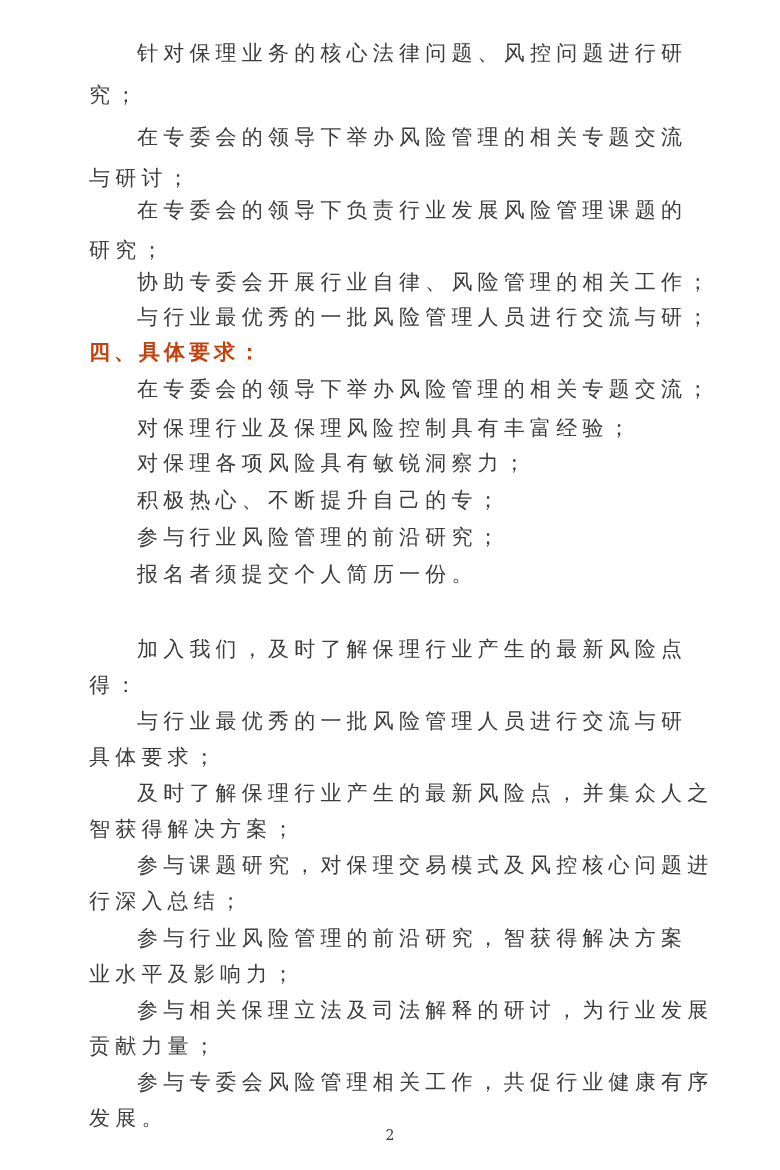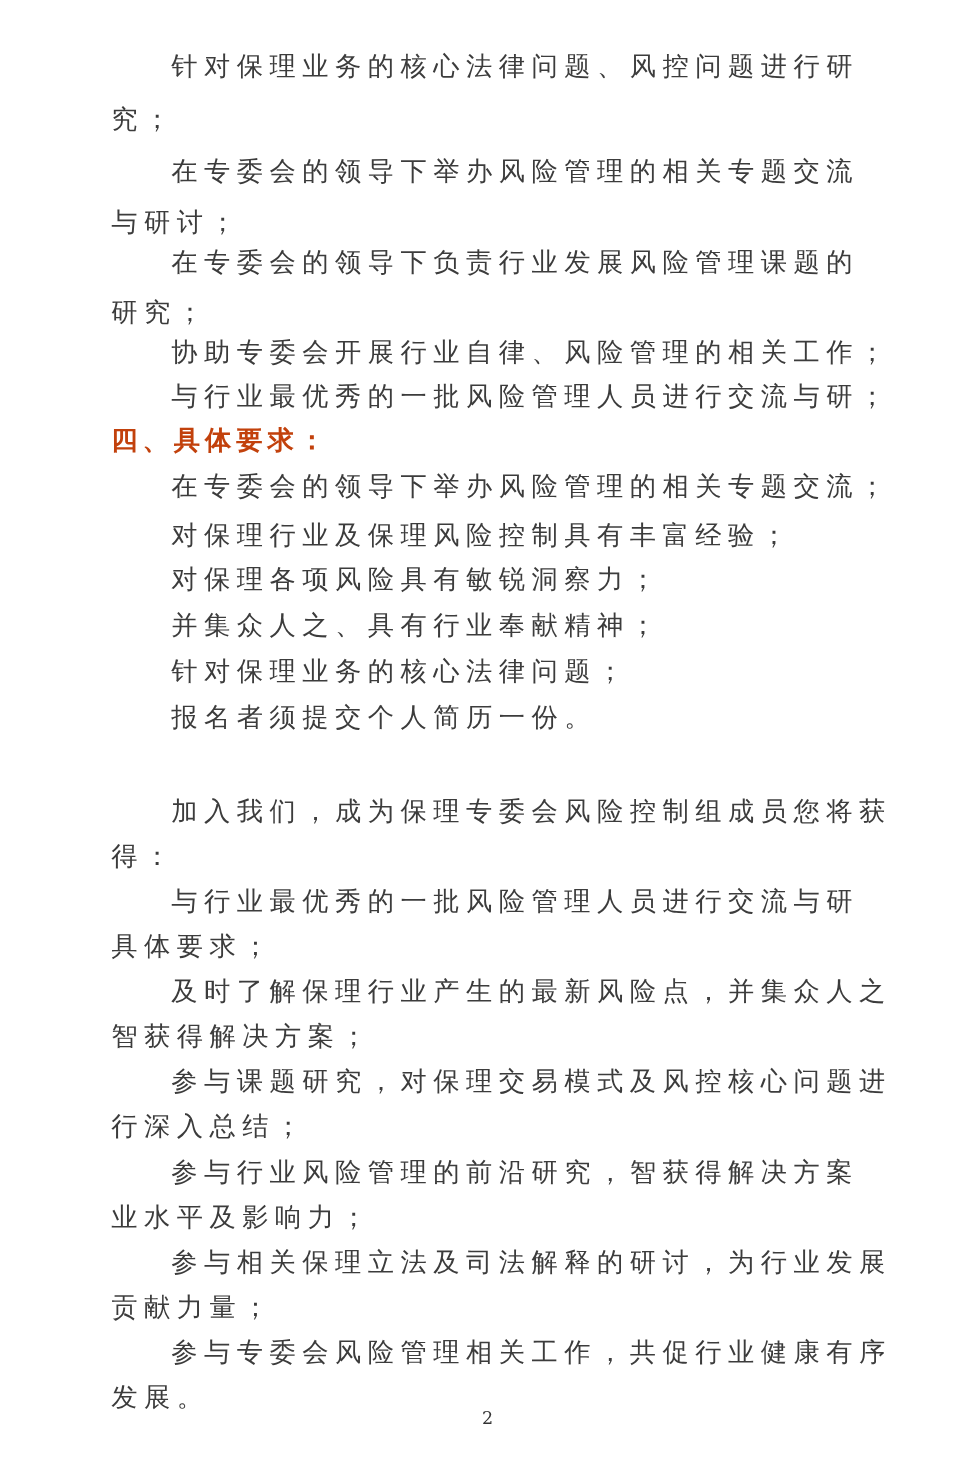--- a/index.html
+++ b/index.html
@@ -28,25 +28,25 @@
   <div class="line" style="top:163px">与研讨；</div>
   <div class="line indent" style="top:195px">在专委会的领导下负责行业发展风险管理课题的</div>
   <div class="line" style="top:235px">研究；</div>
   <div class="line indent" style="top:267px">协助专委会开展行业自律、风险管理的相关工作；</div>
   <div class="line indent" style="top:302px">与行业最优秀的一批风险管理人员进行交流与研；</div>
 
   <div class="line heading" style="top:337px">四、具体要求：</div>
   <div class="line indent" style="top:374px">在专委会的领导下举办风险管理的相关专题交流；</div>
   <div class="line indent" style="top:413px">对保理行业及保理风险控制具有丰富经验；</div>
   <div class="line indent" style="top:448px">对保理各项风险具有敏锐洞察力；</div>
-  <div class="line indent" style="top:485px">并集众人之、具有行业奉献精神；</div>
-  <div class="line indent" style="top:522px">针对保理业务的核心法律问题；</div>
+  <div class="line indent" style="top:485px">积极热心、不断提升自己的专；</div>
+  <div class="line indent" style="top:522px">参与行业风险管理的前沿研究；</div>
   <div class="line indent" style="top:559px">报名者须提交个人简历一份。</div>
 
-  <div class="line indent" style="top:634px">加入我们，成为保理专委会风险控制组成员您将获</div>
+  <div class="line indent" style="top:634px">加入我们，及时了解保理行业产生的最新风险点</div>
   <div class="line" style="top:670px">得：</div>
 
   <div class="line indent" style="top:706px">与行业最优秀的一批风险管理人员进行交流与研</div>
   <div class="line" style="top:742px">具体要求；</div>
   <div class="line indent" style="top:778px">及时了解保理行业产生的最新风险点，并集众人之</div>
   <div class="line" style="top:814px">智获得解决方案；</div>
   <div class="line indent" style="top:850px">参与课题研究，对保理交易模式及风控核心问题进</div>
   <div class="line" style="top:886px">行深入总结；</div>
   <div class="line indent" style="top:923px">参与行业风险管理的前沿研究，智获得解决方案</div>
   <div class="line" style="top:959px">业水平及影响力；</div>

